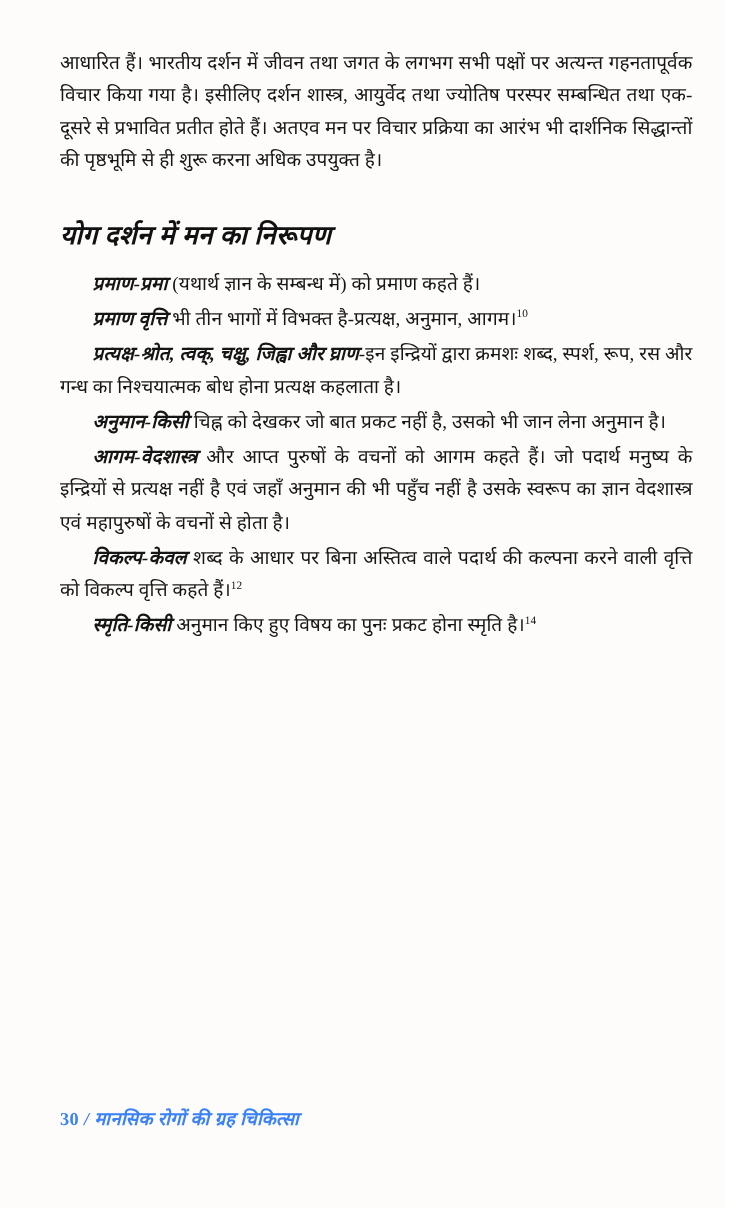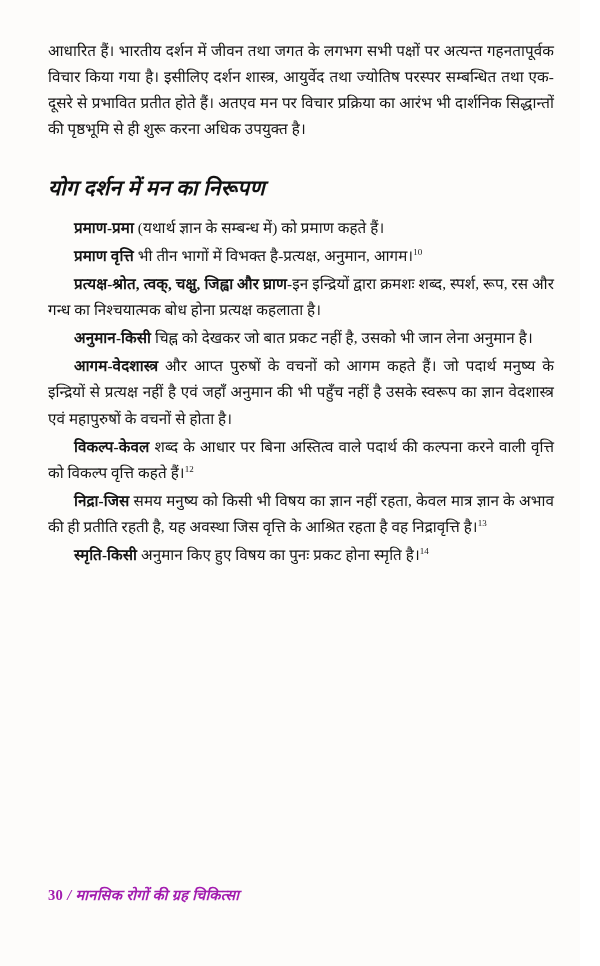--- a/index.html
+++ b/index.html
@@ -50,36 +50,37 @@
     font-style: italic;
     font-weight: 600;
     letter-spacing: 0.3px;
     color: #111;
   }
   .block {
     margin-top: 2px;
   }
   .lead {
     font-weight: 700;
+    font-style: italic;
   }
   sup {
     font-size: 9px;
     vertical-align: super;
     line-height: 0;
   }
   .footer {
     position: absolute;
     left: 48px;
     top: 884px;
     width: 506px;
     font-size: 14.6px;
     font-style: italic;
     font-weight: 700;
     letter-spacing: 0.3px;
-    color: #a21caf;
+    color: #3b82f6;
   }
   .footer .pagenum {
     font-style: normal;
     font-weight: 700;
   }
   .sep {
     display: inline-block;
     padding: 0 4px;
   }
 </style>
@@ -102,21 +103,20 @@
 
     <p class="block indent"><span class="lead">प्रत्यक्ष-श्रोत, त्वक्, चक्षु, जिह्वा और घ्राण</span><span>-इन इन्द्रियों द्वारा क्रमशः शब्द, स्पर्श, रूप, रस और गन्ध का निश्चयात्मक बोध होना प्रत्यक्ष कहलाता है।</span></p>
 
     <p class="block indent"><span class="lead">अनुमान-किसी</span><span> चिह्न को देखकर जो बात प्रकट नहीं है, उसको भी जान लेना अनुमान है।</span></p>
 
     <p class="block indent"><span class="lead">आगम-वेदशास्त्र</span><span> और आप्त पुरुषों के वचनों को आगम कहते हैं। जो पदार्थ मनुष्य के इन्द्रियों से प्रत्यक्ष नहीं है एवं जहाँ अनुमान की भी पहुँच नहीं है उसके स्वरूप का ज्ञान वेदशास्त्र एवं महापुरुषों के वचनों से होता है।</span></p>
 
 
     <p class="block indent"><span class="lead">विकल्प-केवल</span><span> शब्द के आधार पर बिना अस्तित्व वाले पदार्थ की कल्पना करने वाली वृत्ति को विकल्प वृत्ति कहते हैं।</span><sup>12</sup></p>
 
-    <p class="block indent"><span class="lead">निद्रा-जिस</span><span> समय मनुष्य को किसी भी विषय का ज्ञान नहीं रहता, केवल मात्र ज्ञान के अभाव की ही प्रतीति रहती है, यह अवस्था जिस वृत्ति के आश्रित रहता है वह निद्रावृत्ति है।</span><sup>13</sup></p>
 
     <p class="block indent"><span class="lead">स्मृति-किसी</span><span> अनुमान किए हुए विषय का पुनः प्रकट होना स्मृति है।</span><sup>14</sup></p>
 
   </div>
 
   <div class="footer">
     <span class="pagenum">30</span><span class="sep">/</span><span>मानसिक रोगों की ग्रह चिकित्सा</span>
   </div>
 </div>
 

